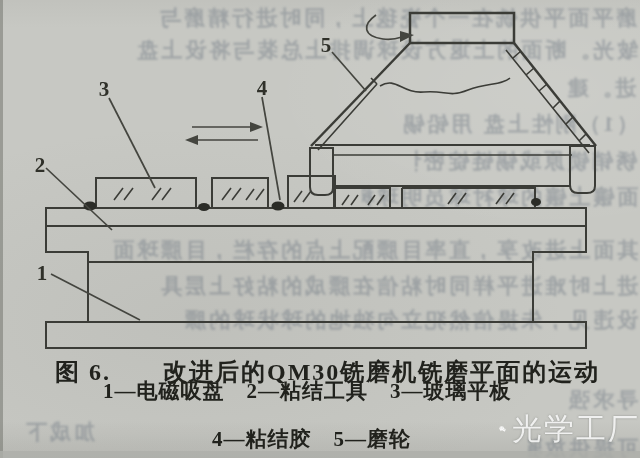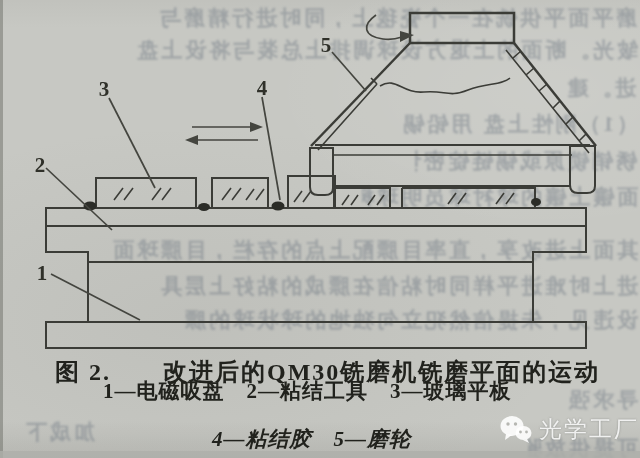--- a/index.html
+++ b/index.html
@@ -28,24 +28,24 @@
   .leader{stroke:#44453f;stroke-width:1.7;fill:none;}
   .blob{fill:#2b2c27;stroke:none;}
   .partnum{font-family:"Liberation Serif", serif;font-size:21px;font-weight:bold;fill:#2f3029;}
   .caption{
     position:absolute;color:#21221d;font-weight:bold;
     font-family:"Liberation Serif", serif;white-space:nowrap;
   }
   .cap1{left:55px;top:356px;font-size:24px;letter-spacing:2px;}
   .cap1 .gap{display:inline-block;width:52px;}
   .cap2{left:103px;top:377px;font-size:21px;letter-spacing:1px;}
-  .cap3{left:212px;top:425px;font-size:21px;letter-spacing:1px;font-style:italic;}
+  .cap3{left:212px;top:425px;font-size:21px;letter-spacing:1px;}
   .watermark{position:absolute;left:499px;top:410px;width:141px;height:38px;display:flex;align-items:center;}
   .wm-text{
-    font-family:Liberation Sans, sans-serif;font-size:23px;letter-spacing:2px;
+    font-family:Liberation Sans, sans-serif;font-size:30px;letter-spacing:2px;
     color:rgba(255,255,255,0.85);text-shadow:0 0 2px rgba(110,112,108,0.7);
     margin-left:6px;white-space:nowrap;
   }
 </style>
 </head>
 <body>
 
 <div id="page">
 
   <div class="bleed" style="top:4px;left:15px;width:622px;">磨平面平供铣在一个瓷毯上，同时进行精磨与</div>
@@ -148,21 +148,21 @@
     </g>
 
     <text class="partnum" x="42" y="280" text-anchor="middle">1</text>
     <text class="partnum" x="40" y="172" text-anchor="middle">2</text>
     <text class="partnum" x="104" y="96" text-anchor="middle">3</text>
     <text class="partnum" x="262" y="95" text-anchor="middle">4</text>
     <text class="partnum" x="326" y="52" text-anchor="middle">5</text>
   </svg>
 
   <div class="caption cap1">
-    <span>图 2.</span><span class="gap"></span><span>改进后的QM30铣磨机铣磨平面的运动</span>
+    <span>图 6.</span><span class="gap"></span><span>改进后的QM30铣磨机铣磨平面的运动</span>
   </div>
   <div class="caption cap2">1—电磁吸盘　2—粘结工具　3—玻璃平板</div>
   <div class="caption cap3">4—粘结胶　5—磨轮</div>
 
   <div class="watermark">
     <svg width="34" height="32" viewBox="0 0 34 32">
       <ellipse cx="13" cy="13" rx="11.5" ry="10" fill="rgba(255,255,255,0.88)"></ellipse>
       <polygon points="7,21 6,27 13,22" fill="rgba(255,255,255,0.88)"></polygon>
       <ellipse cx="24.5" cy="20" rx="8" ry="7" fill="rgba(255,255,255,0.88)"></ellipse>
       <polygon points="28,26 30,30 24,27" fill="rgba(255,255,255,0.88)"></polygon>

